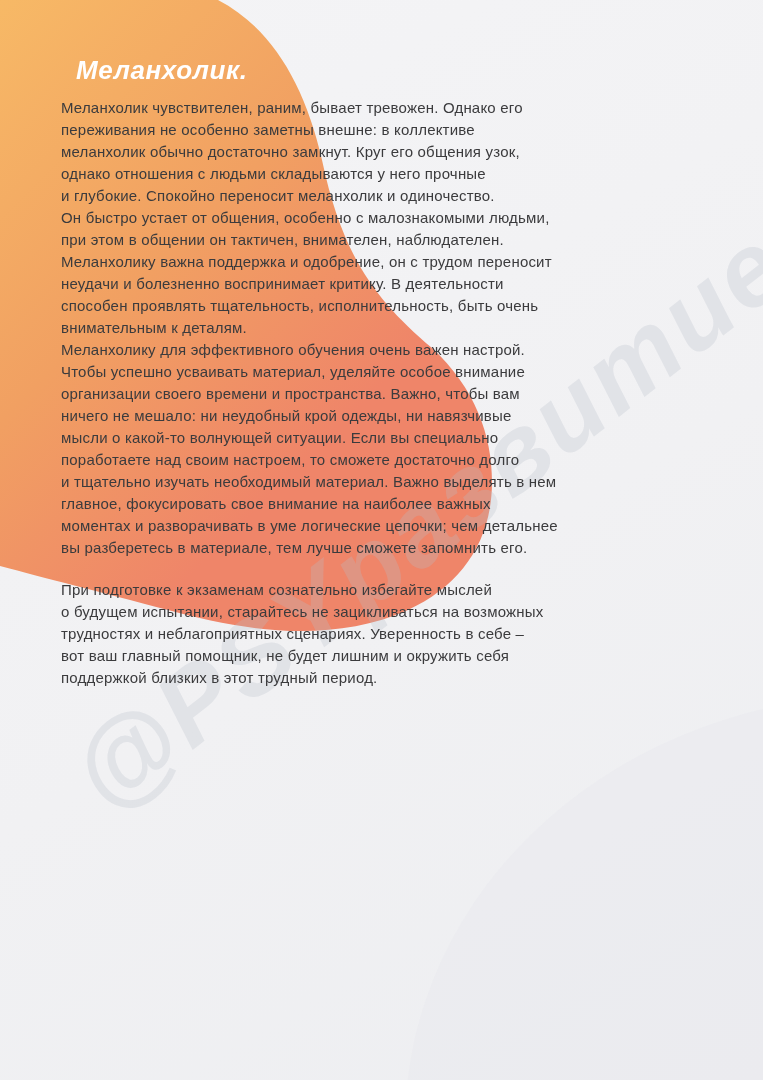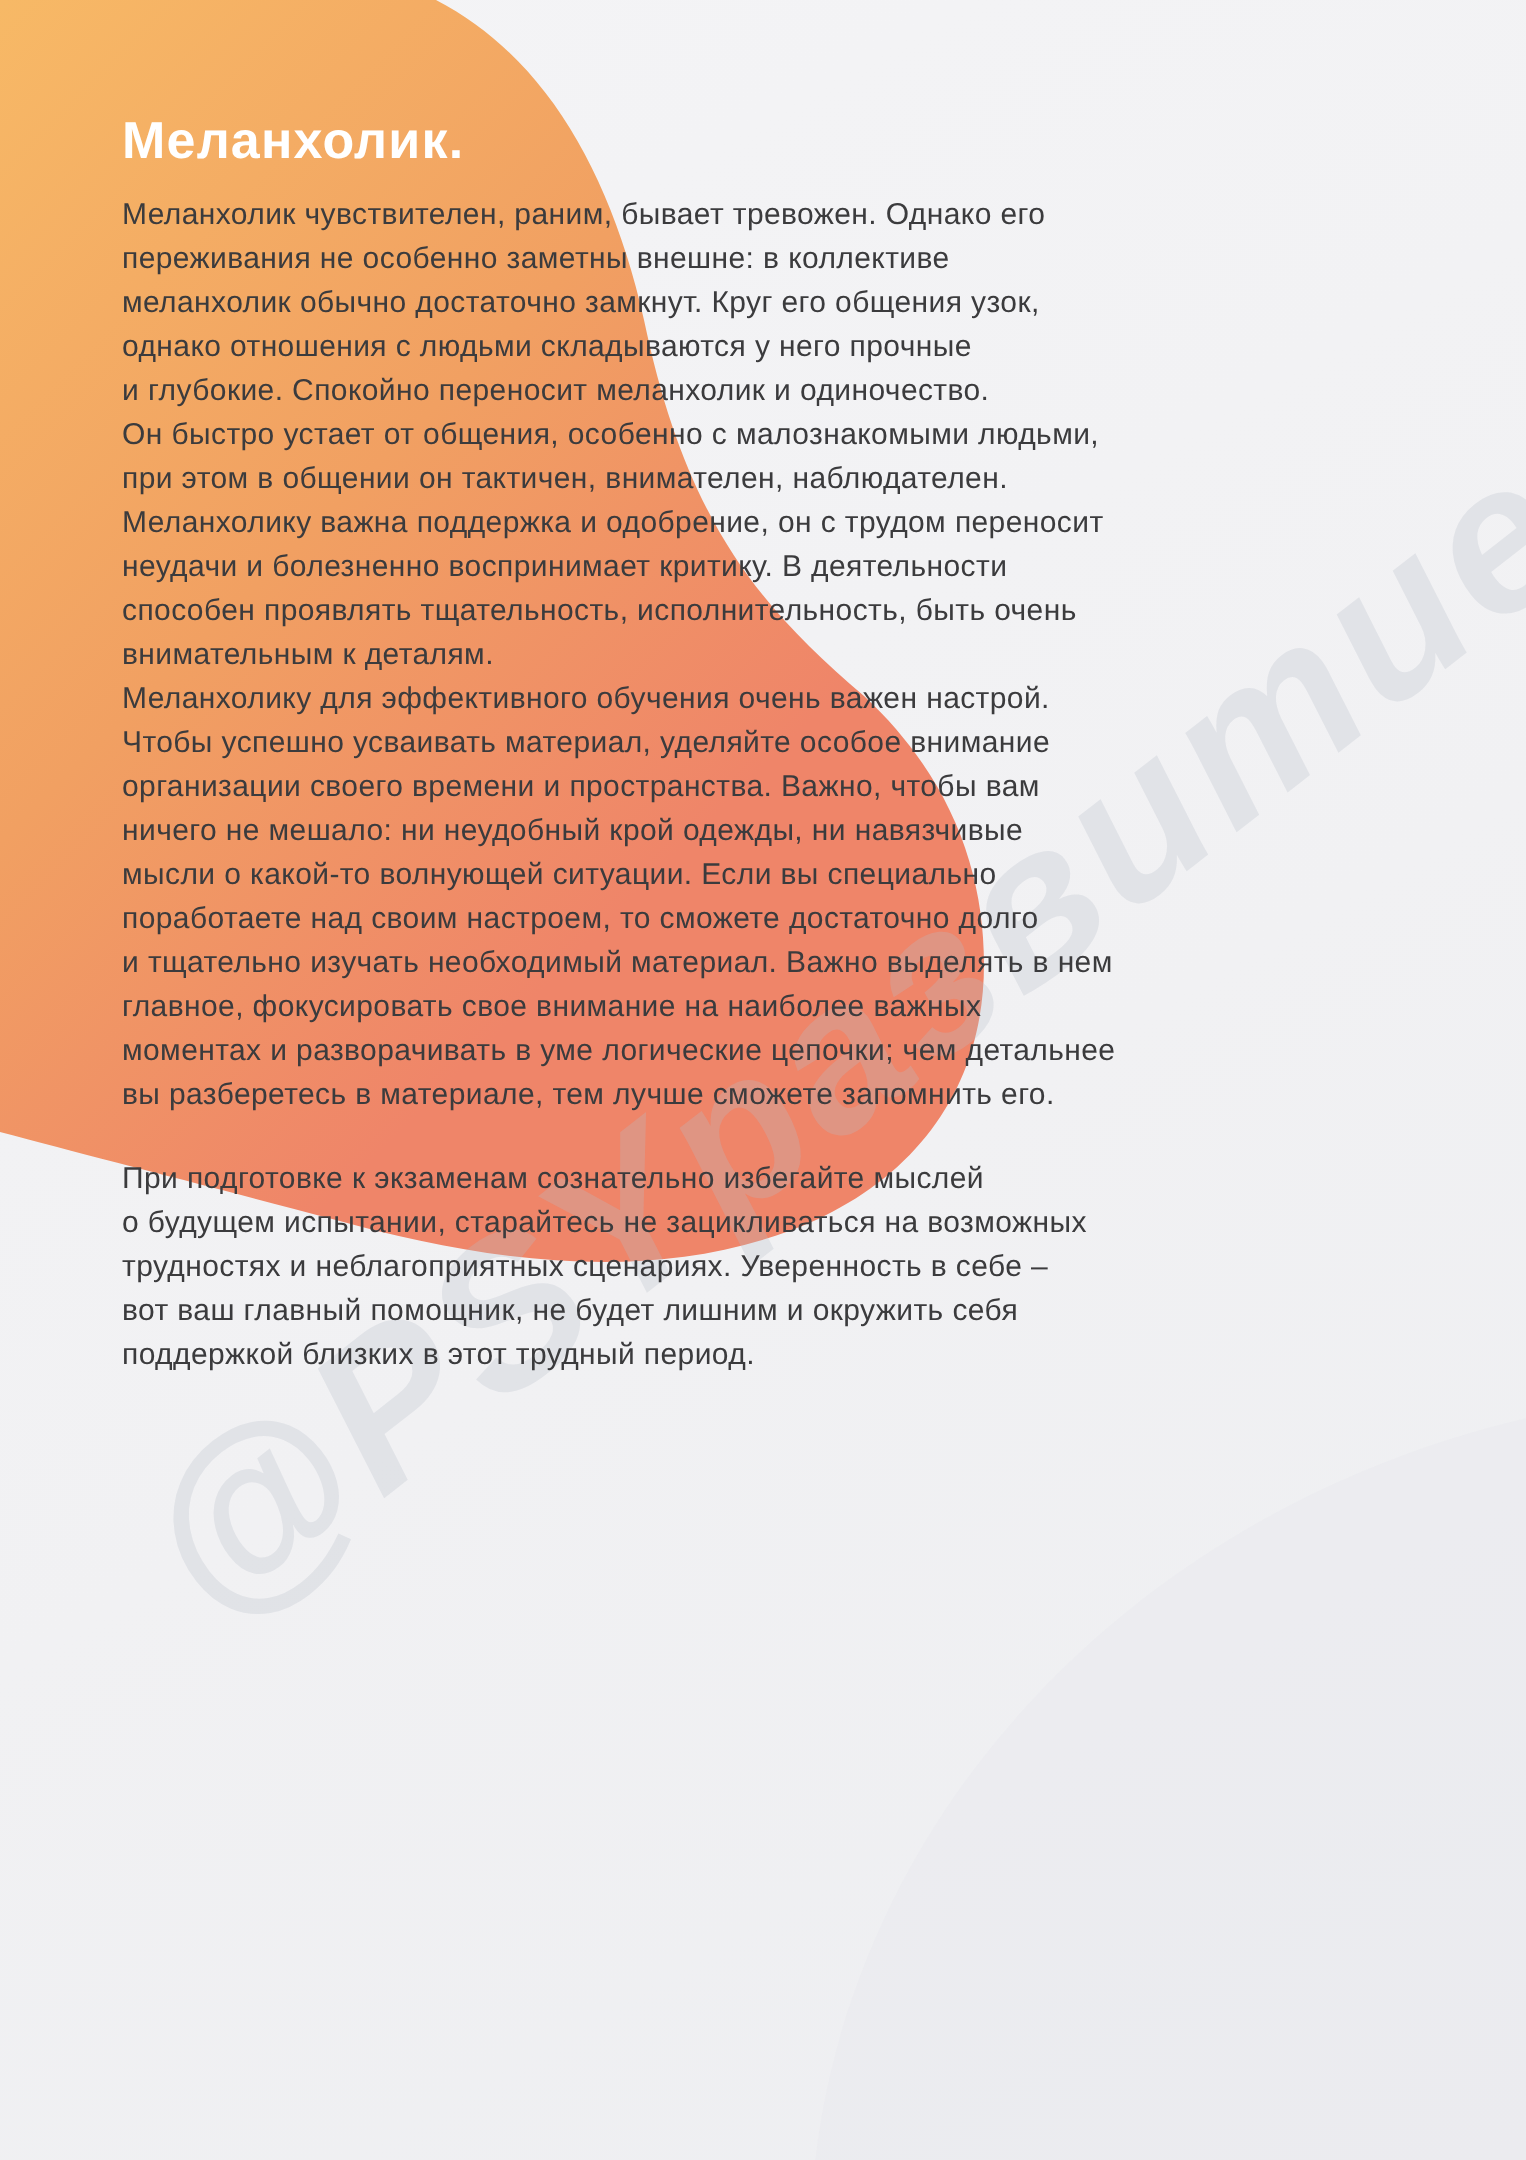--- a/index.html
+++ b/index.html
@@ -26,26 +26,27 @@
     transform:rotate(-38deg);
     white-space:nowrap;
     user-select:none;
     pointer-events:none;
   }
   .content{
     position:absolute;z-index:3;
     left:61px;top:55px;width:668px;
   }
   .heading{
+    font-style:italic;
     font-weight:700;
     font-size:26px;
     line-height:30px;
     letter-spacing:0.6px;
     color:#ffffff;
-    margin:0 0 12px 0;
+    margin:0 0 12px 15px;
   }
   .heading .dark-part{color:#3b3b3d;}
   .heading-2{margin-top:30px;margin-bottom:10px;}
   .para{
     font-size:15px;
     line-height:22px;
     letter-spacing:0.2px;
     white-space:pre-line;
     margin:0;
   }

